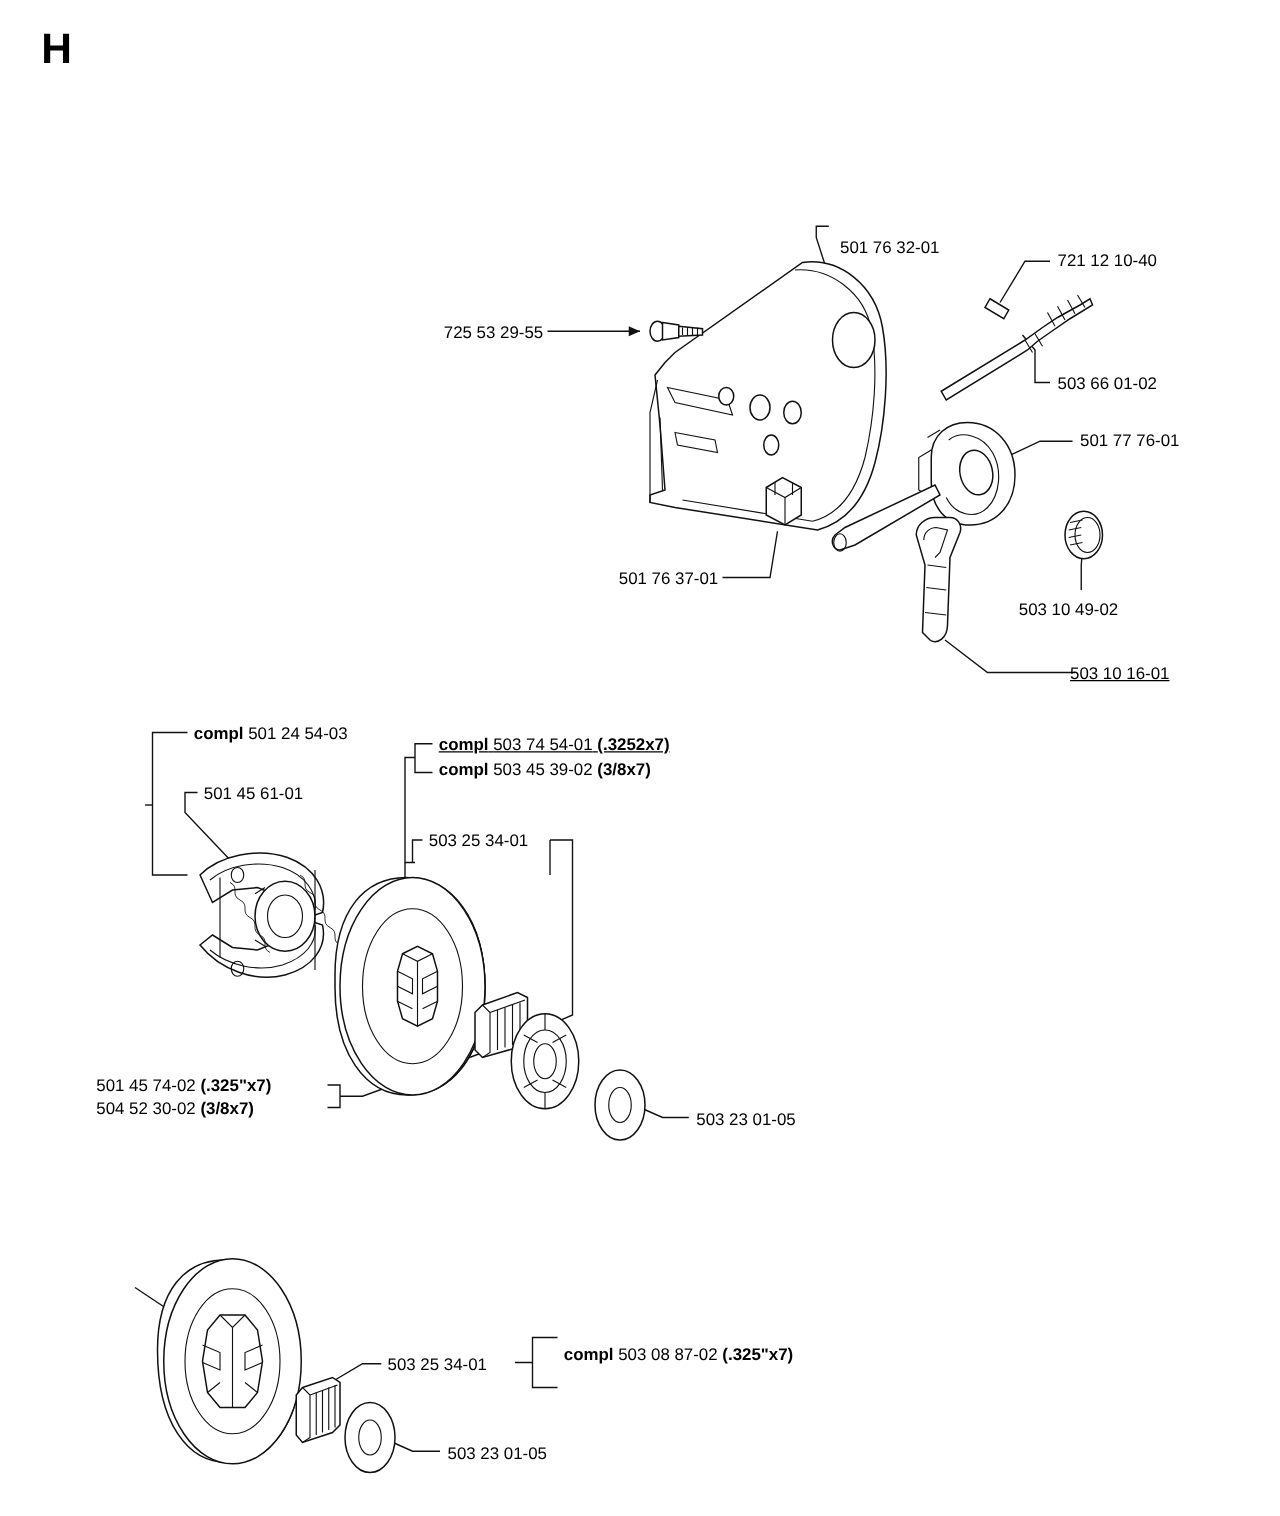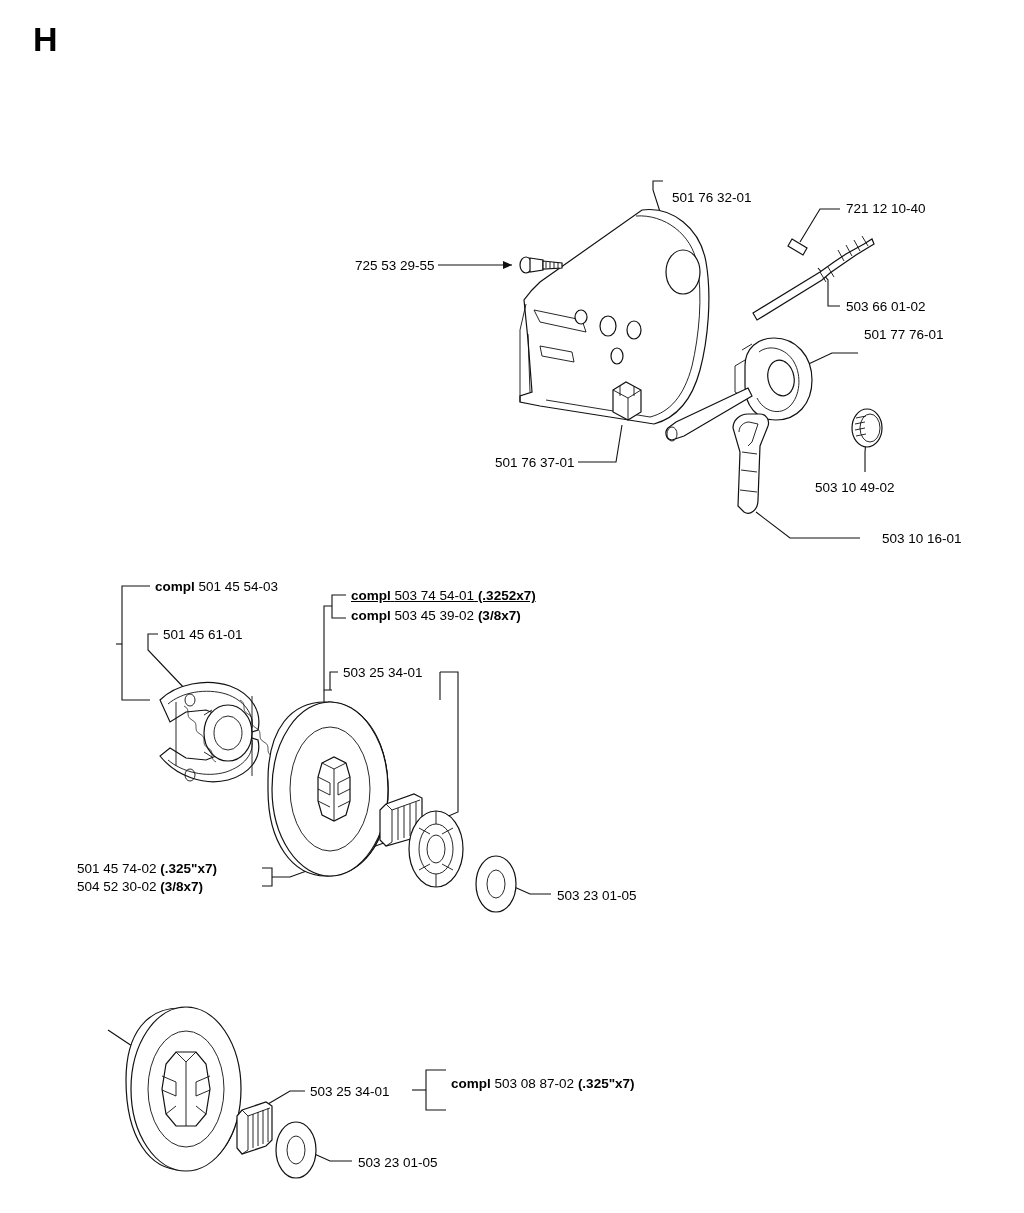--- a/index.html
+++ b/index.html
@@ -255,36 +255,36 @@
   </div>
   <div class="lbl" style="left:846px; top:201px;">
     <span>721 12 10-40</span>
   </div>
   <div class="lbl" style="left:846px; top:299px;">
     <span>503 66 01-02</span>
   </div>
   <div class="lbl" style="left:355px; top:258px;text-align:center;">
     <span>725 53 29-55</span>
   </div>
-  <div class="lbl" style="left:864px; top:327px;text-align:center;">
+  <div class="lbl" style="left:864px; top:345px;text-align:center;">
     <span>501 77 76-01</span>
   </div>
   <div class="lbl" style="left:815px; top:480px;">
     <span>503 10 49-02</span>
   </div>
   <div class="lbl" style="left:495px; top:455px;text-align:center;">
     <span>501 76 37-01</span>
   </div>
-  <div class="lbl" style="left:882px; top:531px;">
+  <div class="lbl" style="left:856px; top:531px;text-decoration:underline;">
     <span>503 10 16-01</span>
   </div>
 
   <div class="lbl" style="left:155px; top:579px;">
     <span class="bold">compl</span>
-    <span>501 45 54-03</span>
+    <span>501 24 54-03</span>
   </div>
   <div class="lbl" style="left:351px; top:588px;text-decoration:underline;">
     <span class="bold">compl</span>
     <span>503 74 54-01</span>
     <span class="bold">(.3252x7)</span>
   </div>
   <div class="lbl" style="left:351px; top:608px;">
     <span class="bold">compl</span>
     <span>503 45 39-02</span>
     <span class="bold">(3/8x7)</span>

